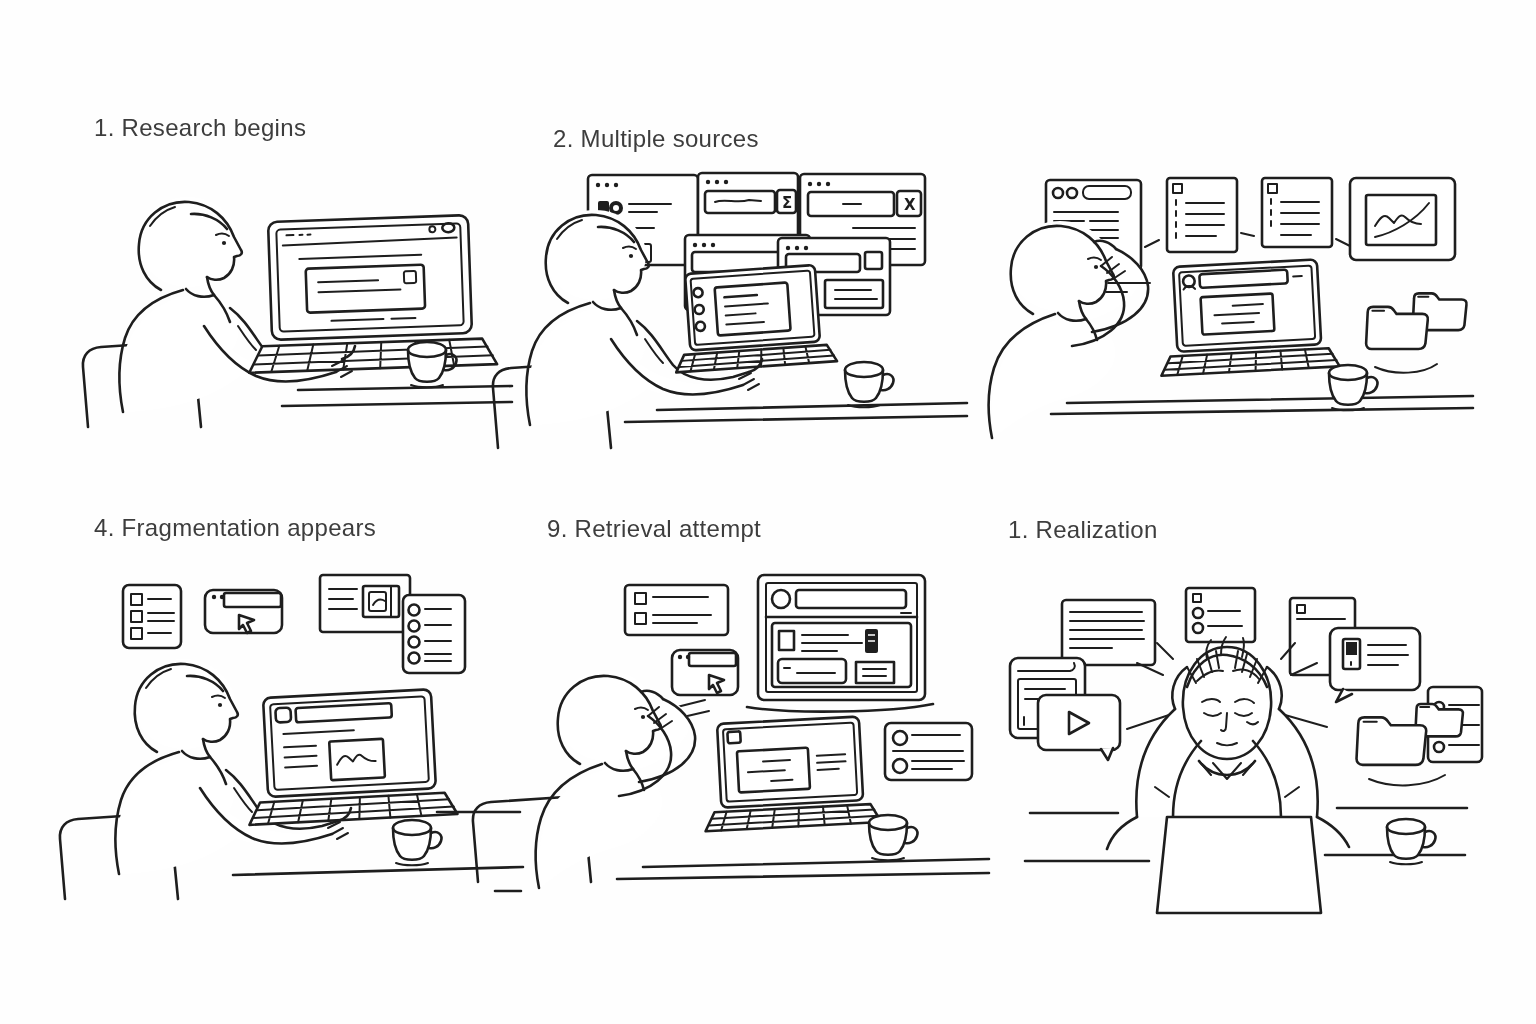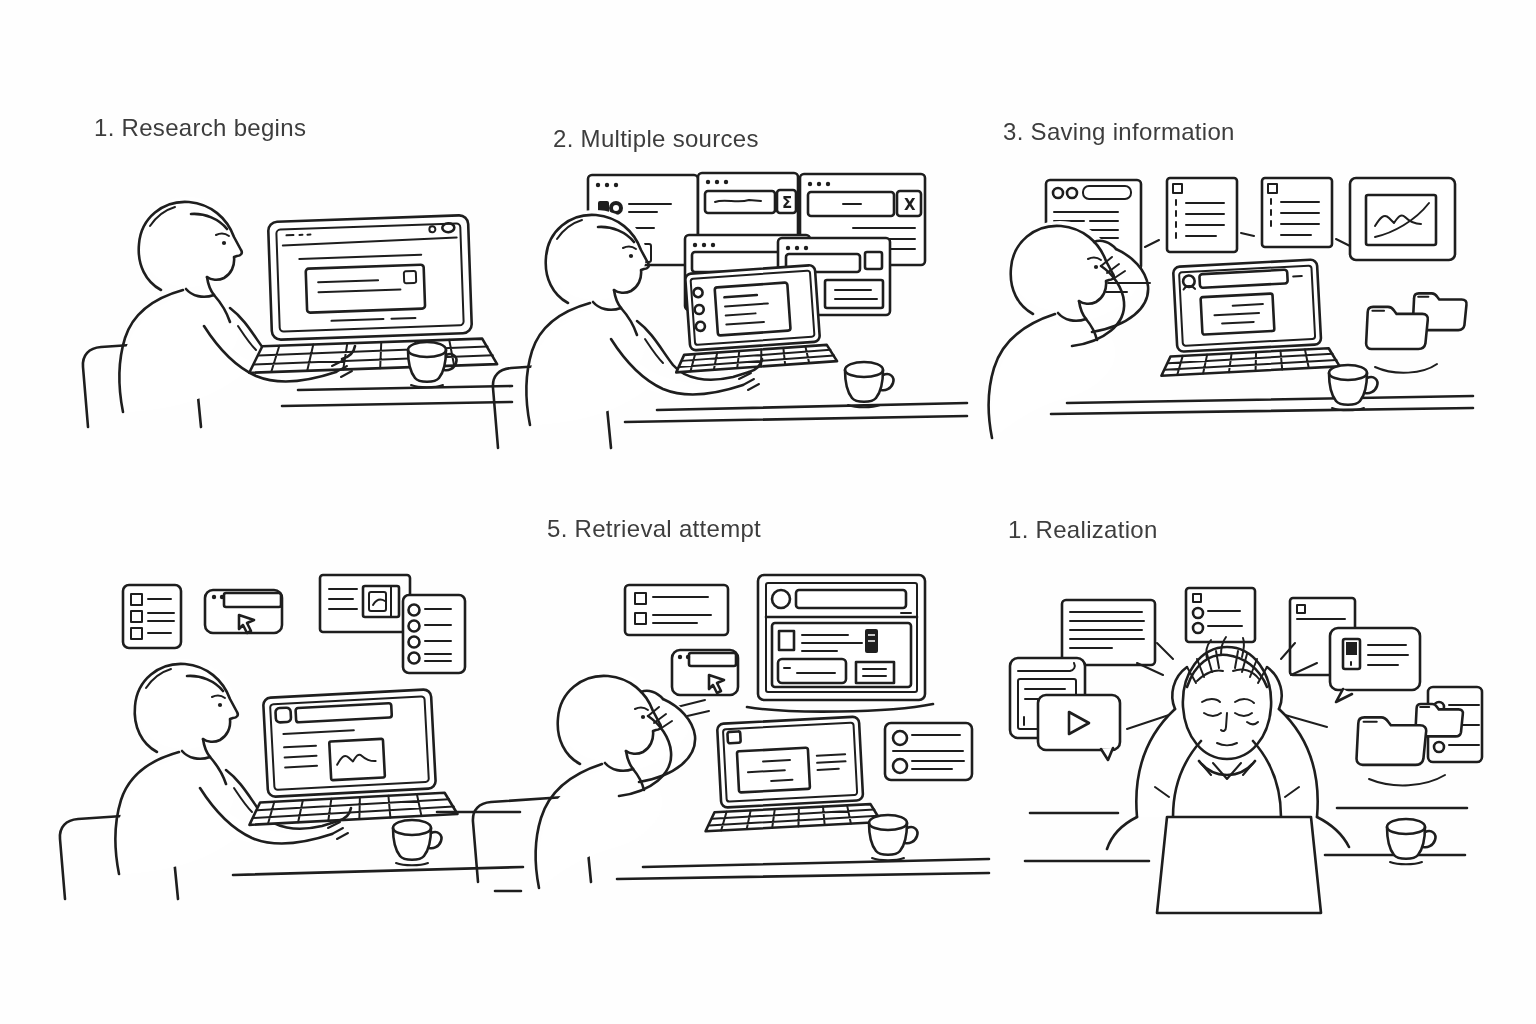--- a/index.html
+++ b/index.html
@@ -85,22 +85,22 @@
         <path class="ln" d="M132,128 C168,122 190,104 188,82 C186,66 172,52 156,45"></path>
         <path class="ln" d="M112,142 C144,138 166,120 164,98 C163,84 153,70 141,62"></path>
         <path class="ln" d="M156,45 C150,38 141,35 134,38"></path>
         <path class="ln thin" d="M141,62 l11,-9 M147,69 l12,-9 M153,75 l12,-8"></path>
       </g>
     </defs>
   </svg>
 
   <div class="panel-title" style="left:94px;top:114px">1. Research begins</div>
   <div class="panel-title" style="left:553px;top:125px">2. Multiple sources</div>
-  <div class="panel-title" style="left:1003px;top:118px">3. Saving information</div>
-  <div class="panel-title" style="left:547px;top:515px">5. Retrieval attempt</div>
+  <div class="panel-title" style="left:94px;top:514px">4. Fragmentation appears</div>
+  <div class="panel-title" style="left:547px;top:515px">9. Retrieval attempt</div>
   <div class="panel-title" style="left:1008px;top:516px">1. Realization</div>
 
   <svg class="art" style="left:60px;top:150px" width="460" height="310" viewBox="0 0 460 310">
     <use href="#chair" x="20" y="185"></use>
     <path class="ln" d="M238,240 L452,236 M222,256 L452,252"></path>
     <use href="#person-typing" x="28" y="30"></use>
     <g transform="translate(208,72) rotate(-2)">
       <use href="#laptop-shell"></use>
       <g>
         <path class="ln thin" d="M14,24 L188,22 M18,14 h7 M31,14 h3 M39,14 h3"></path>

